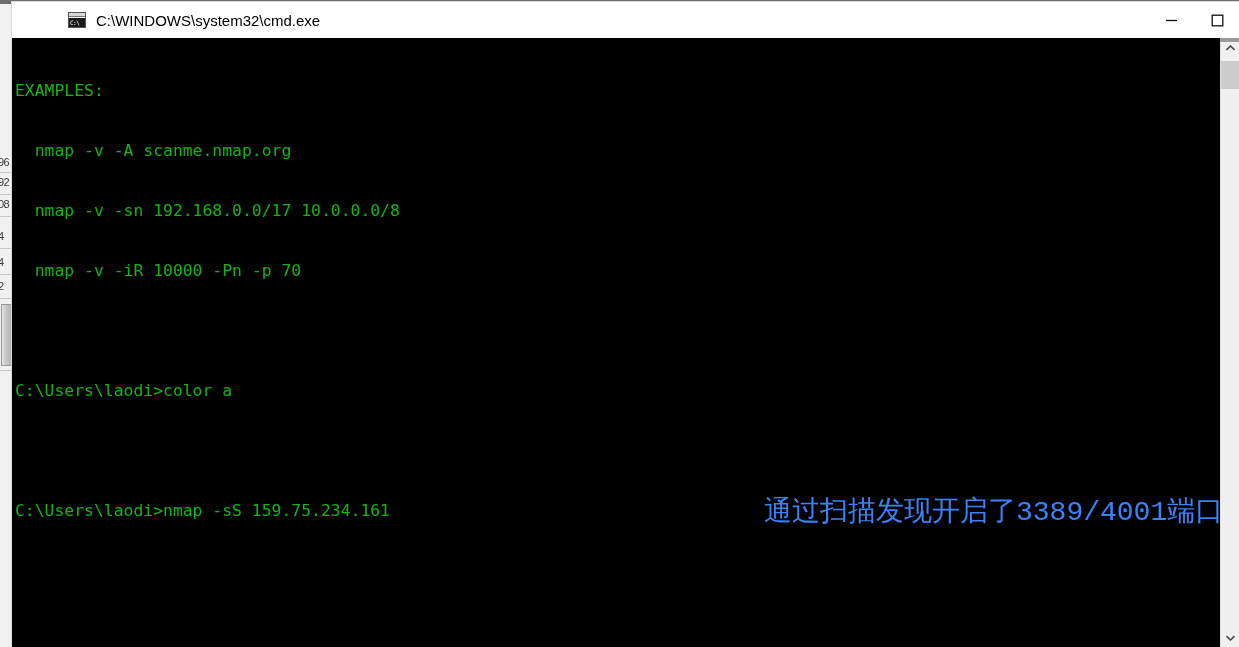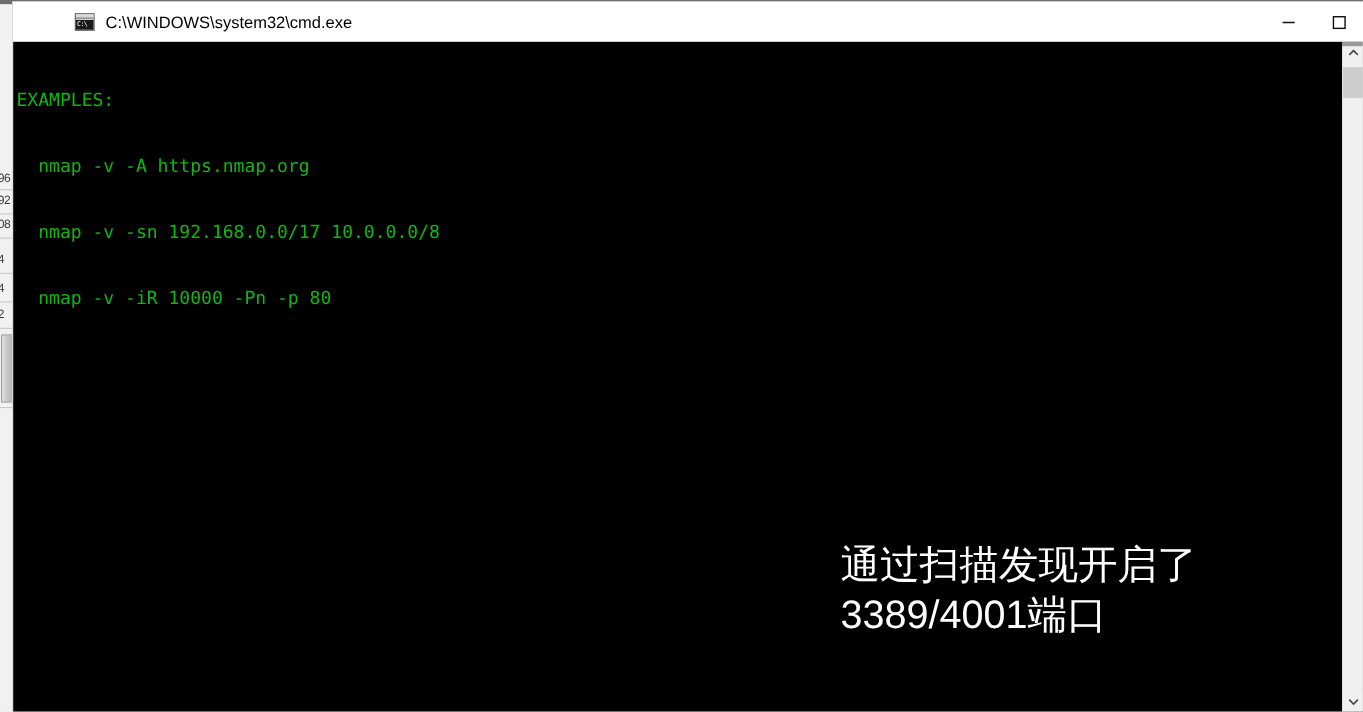--- a/index.html
+++ b/index.html
@@ -142,24 +142,24 @@
     letter-spacing: 0px;
   }
   .tline { height: 20px; }
 
   
   #annotation {
     position: absolute;
     left: 752px;
     top: 452px;
     width: 460px;
-    font-family: Liberation Sans, sans-serif;
-    font-size: 36px;
+    font-family: Liberation Mono, monospace;
+    font-size: 28px;
     line-height: 46px;
-    color: #ffffff;
+    color: #3b82f6;
     white-space: pre-wrap;
     font-weight: 400;
   }
 
   
   #term-scrollbar {
     position: absolute;
     right: 0; top: 0;
     width: 19px; height: 609px;
     background: #f0f0f0;
@@ -242,25 +242,27 @@
           <line x1="1.5" y1="1.5" x2="12.5" y2="12.5" stroke="#111" stroke-width="1.3"></line>
           <line x1="12.5" y1="1.5" x2="1.5" y2="12.5" stroke="#111" stroke-width="1.3"></line>
         </svg>
       </div>
     </div>
   </div>
 
   <div id="terminal">
     <div id="term-text">
       <div class="tline">EXAMPLES:</div>
-      <div class="tline">  nmap -v -A https.nmap.org</div>
+      <div class="tline">  nmap -v -A scanme.nmap.org</div>
       <div class="tline">  nmap -v -sn 192.168.0.0/17 10.0.0.0/8</div>
-      <div class="tline">  nmap -v -iR 10000 -Pn -p 80</div>
+      <div class="tline">  nmap -v -iR 10000 -Pn -p 70</div>
       <div class="tline"></div>
+      <div class="tline">C:\Users\laodi&gt;color a</div>
       <div class="tline"></div>
+      <div class="tline">C:\Users\laodi&gt;nmap -sS 159.75.234.161</div>
       <div class="tline"></div>
       
       
       
       
       
       
       
       
       

